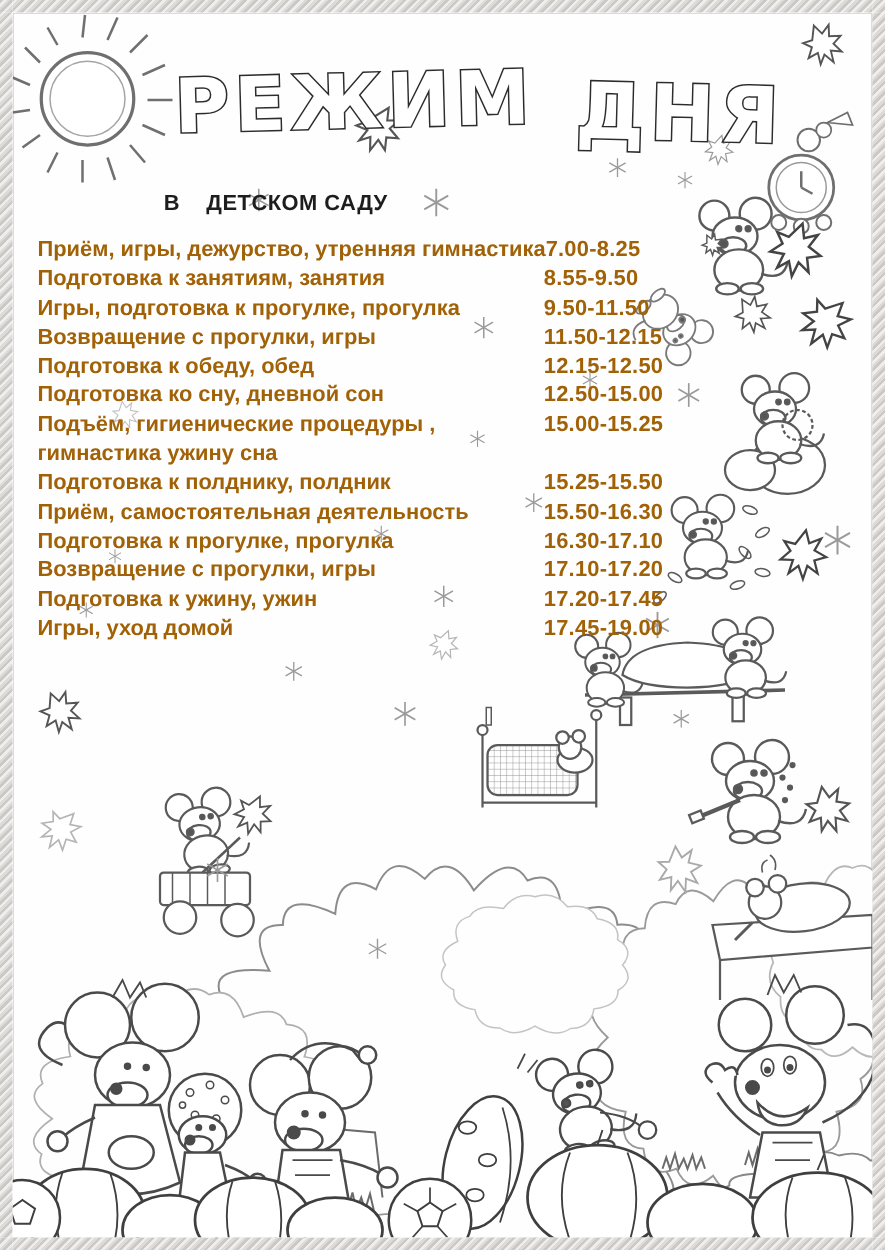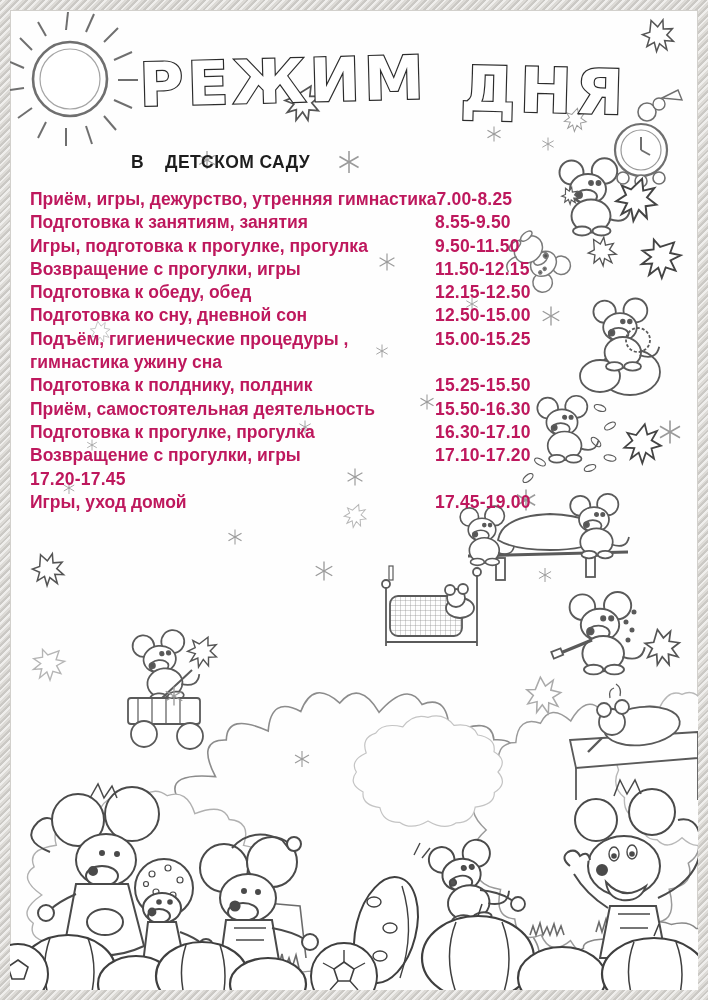--- a/index.html
+++ b/index.html
@@ -11,21 +11,21 @@
     border-image:repeating-linear-gradient(135deg,#cbc9c5 0 2px,#efeeec 2px 4px,#dddbd7 4px 6px) 10;
     box-shadow:inset 0 0 0 1px #d2d0cc;
   }
   .art{position:absolute;left:0;top:0;width:688px;height:980px;}
   .subtitle{
     position:absolute;left:105px;top:142px;
     font-size:17.5px;font-weight:bold;color:#1d1d1d;white-space:pre;letter-spacing:.4px;margin-left:16px;
   }
   .schedule{
     position:absolute;left:20px;top:178px;width:540px;
-    font-size:17.5px;font-weight:bold;color:#be185d;
+    font-size:17.5px;font-weight:bold;color:#a16207;
   }
   .row{display:flex;line-height:23.3px;white-space:nowrap;}
   .act{flex:0 0 405px;}
   .time{letter-spacing:.2px;}
   .title-text{
     font-family:"DejaVu Sans",sans-serif;font-weight:bold;
     fill:#ffffff;stroke:#2c2c2c;stroke-width:2.4px;paint-order:stroke;letter-spacing:4px;
   }
 </style>
 </head>
@@ -375,20 +375,21 @@
       </div>
       <div class="row">
         <span class="act">Подготовка к прогулке, прогулка</span>
         <span class="time">16.30-17.10</span>
       </div>
       <div class="row">
         <span class="act">Возвращение с прогулки, игры</span>
         <span class="time">17.10-17.20</span>
       </div>
       <div class="row">
+        <span class="act">Подготовка к ужину, ужин</span>
         <span class="time">17.20-17.45</span>
       </div>
       <div class="row">
         <span class="act">Игры, уход домой</span>
         <span class="time">17.45-19.00</span>
       </div>
     </div>
 </div>
 
 </body></html>

